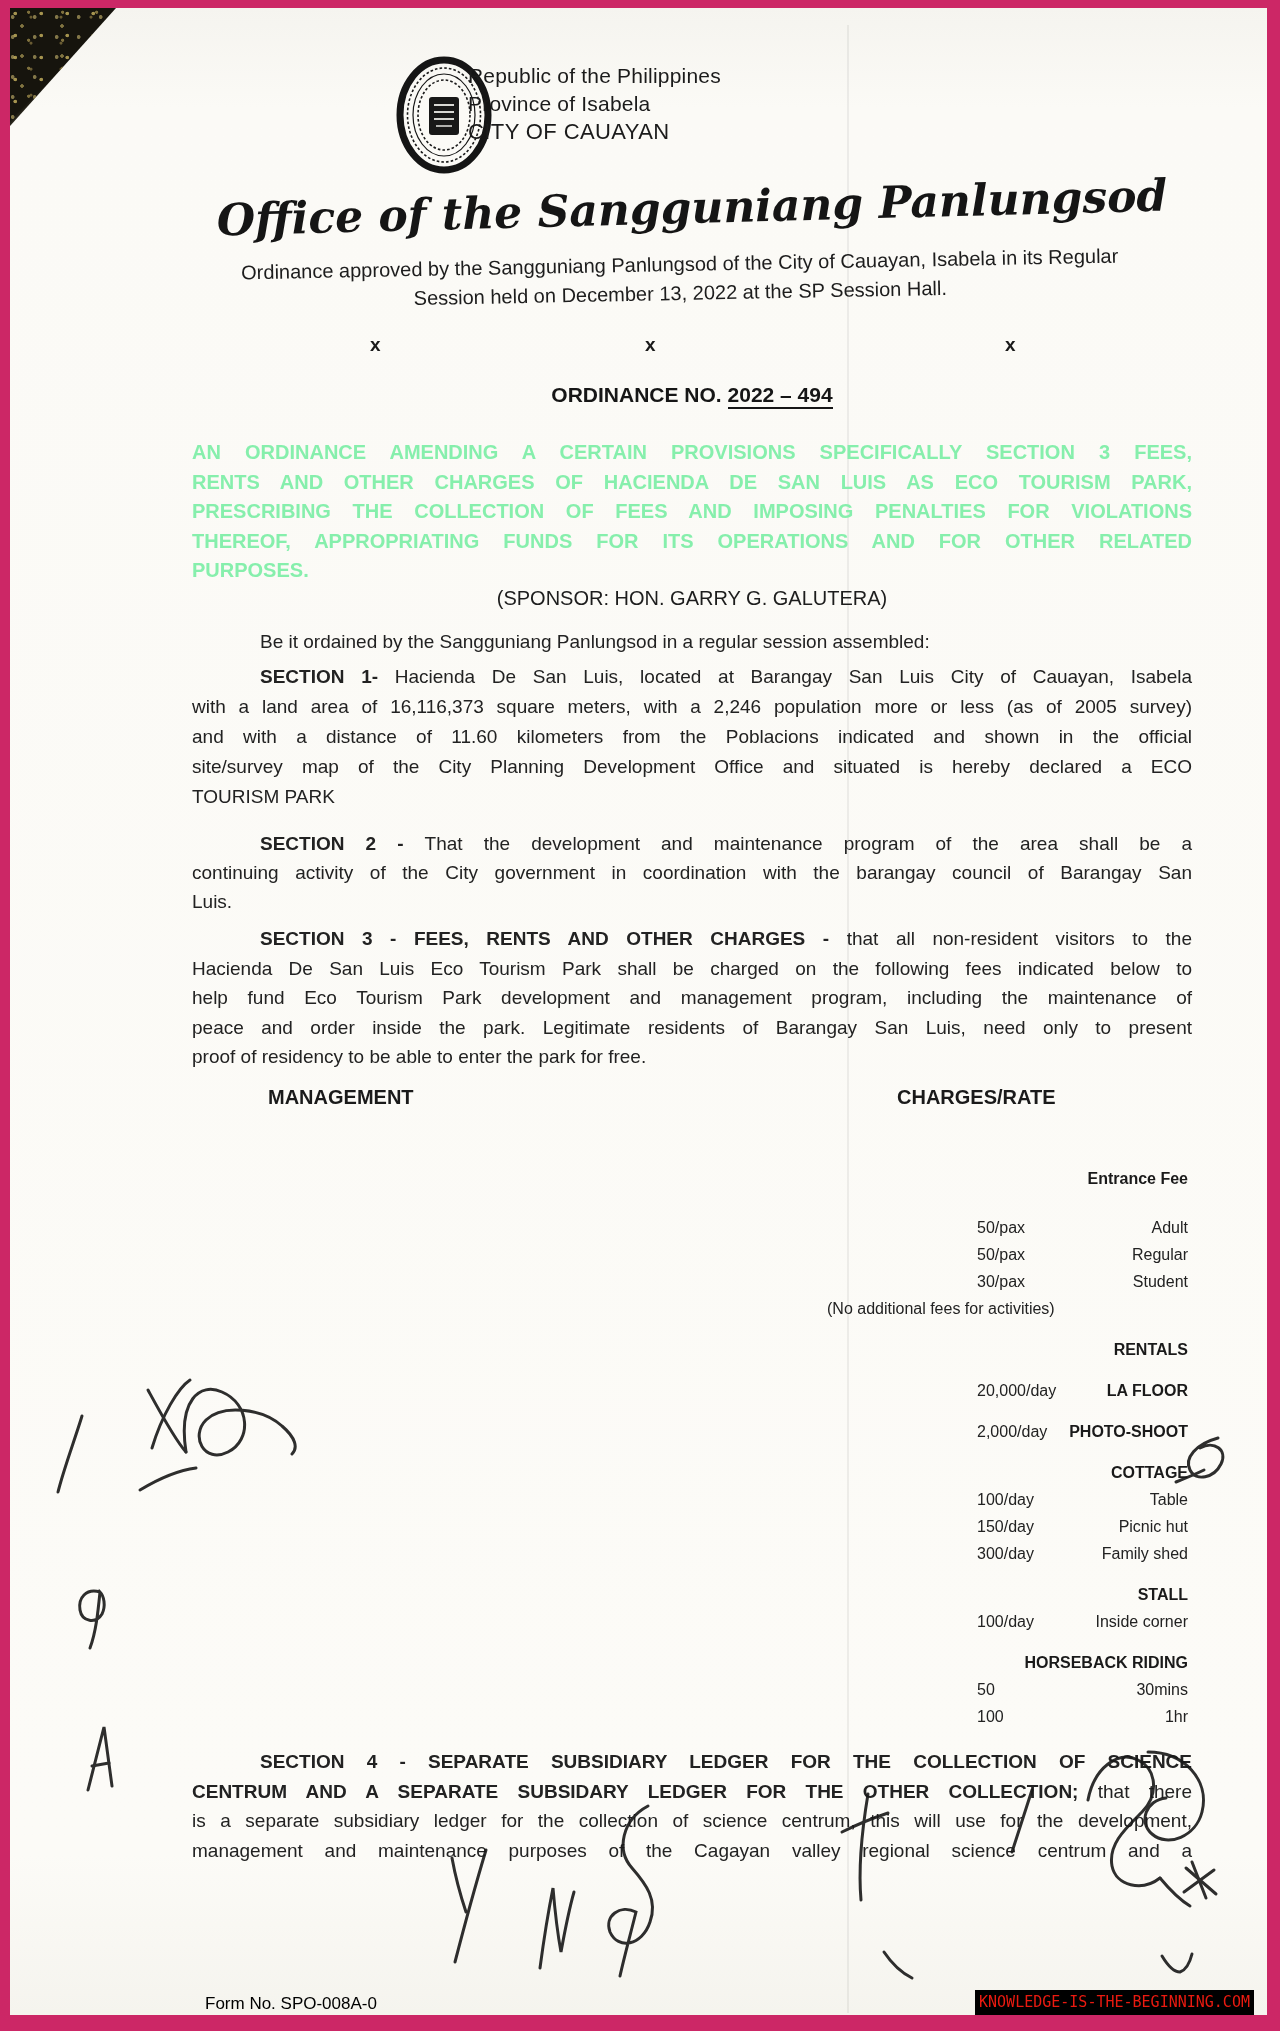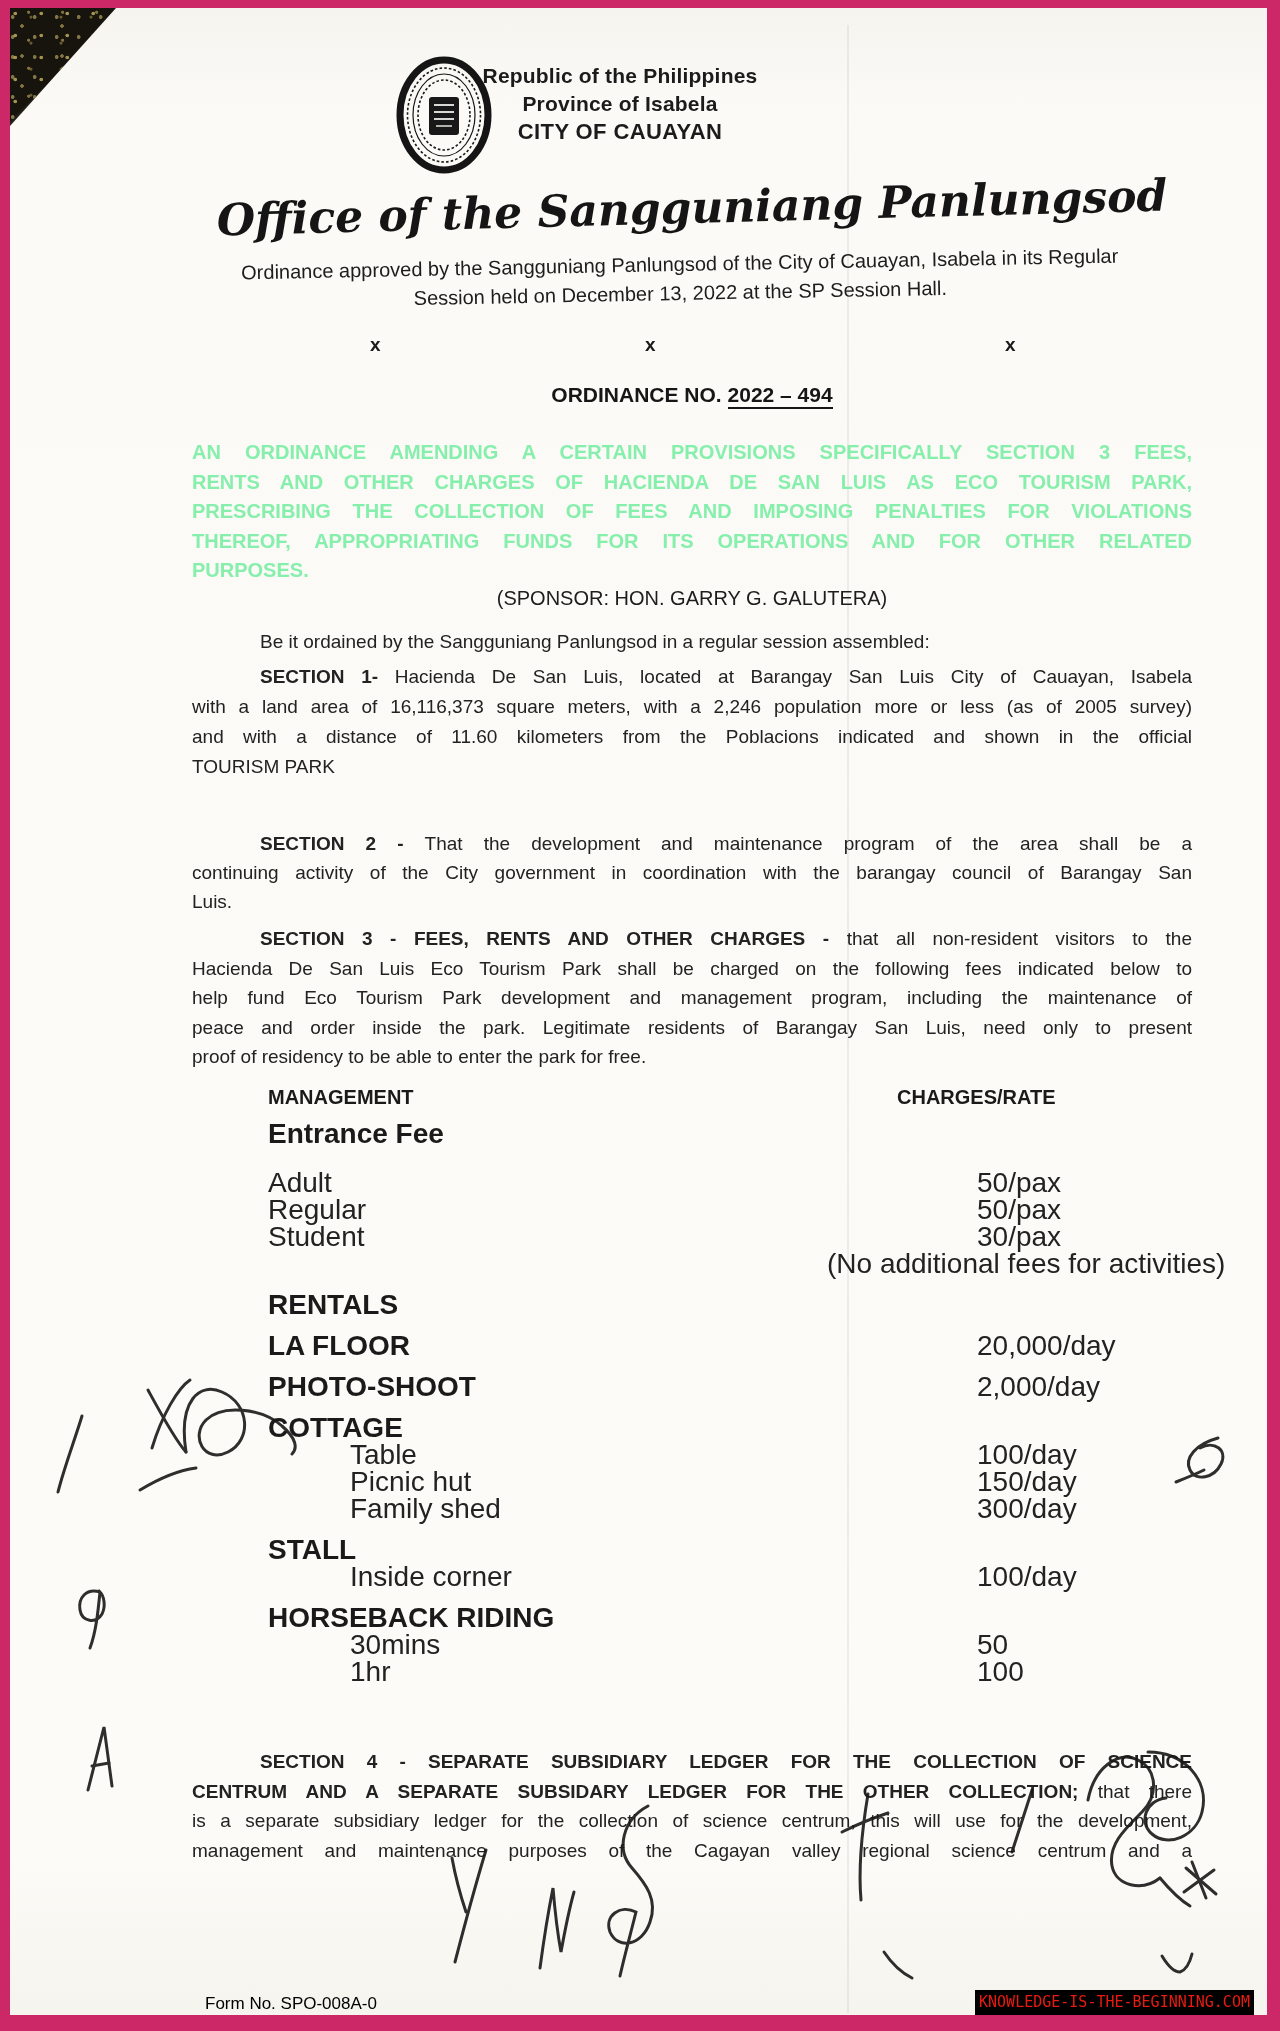--- a/index.html
+++ b/index.html
@@ -16,22 +16,22 @@
       radial-gradient(circle at 55% 15%, rgba(170,150,80,.7) 1.3px, transparent 1.9px),
       radial-gradient(circle at 30% 60%, rgba(200,180,100,.6) 1.5px, transparent 2.1px),
       radial-gradient(circle at 70% 35%, rgba(150,130,70,.65) 1.2px, transparent 1.8px),
       radial-gradient(circle at 12% 45%, rgba(220,200,120,.55) 1.6px, transparent 2.2px);
     background-size:100% 100%,26px 22px,34px 28px,40px 30px,30px 26px,22px 20px;}
   #crease{position:absolute;left:847px;top:25px;width:2px;height:1988px;background:rgba(110,110,105,.10);}
   #content{position:absolute;left:0;top:0;width:1280px;height:2031px;color:#202020;}
 
   
   #seal{position:absolute;left:396px;top:56px;width:96px;height:118px;}
-  #gov-lines{position:absolute;left:468px;top:62px;width:304px;text-align:center;
-             font-weight:bold;font-size:21px;line-height:28px;letter-spacing:.2px;color:#1b1b1b;}
+  #gov-lines{position:absolute;left:468px;top:62px;width:304px;
+             font-weight:normal;font-size:21px;line-height:28px;letter-spacing:.2px;color:#1b1b1b;}
   #gov-lines .city{font-size:22px;letter-spacing:.4px;}
   #office-title{position:absolute;left:192px;top:182px;width:1000px;text-align:center;
       font-family:"DejaVu Serif",serif;font-style:italic;font-weight:bold;font-size:44px;
       color:#151515;transform:rotate(-1.5deg);}
   #approval{position:absolute;left:150px;top:250px;width:1060px;text-align:center;
       font-size:20px;line-height:29px;color:#1d1d1d;transform:rotate(-1.1deg);}
   .xmark{position:absolute;top:334px;font-weight:bold;font-size:19px;color:#1a1a1a;}
   #x1{left:370px;} #x2{left:645px;} #x3{left:1005px;}
   #ord-no{position:absolute;left:192px;top:383px;width:1000px;text-align:center;
       font-weight:bold;font-size:21px;color:#161616;}
@@ -48,21 +48,21 @@
   #sponsor{position:absolute;left:192px;top:587px;width:1000px;text-align:center;font-size:20px;color:#1d1d1d;}
   #preamble{top:627px;}
   #s1{top:662px;}
   #s2{top:829px;line-height:29px;}
   #s3{top:924px;line-height:29.5px;}
   #s4{top:1747px;line-height:29.5px;}
 
   
   #fee-header{position:absolute;left:268px;top:1076px;width:920px;font-weight:bold;font-size:20px;color:#1a1a1a;margin-top:10px;}
   #fee-header .right{position:absolute;left:629px;top:0;}
-  #fee-rows{position:absolute;left:268px;top:1120px;width:920px;font-size:28px;color:#222;}
+  #fee-rows{position:absolute;left:268px;top:1165px;width:920px;font-size:16px;color:#222;text-align:right;}
   .frow{position:relative;line-height:27px;min-height:27px;white-space:nowrap;}
   .frow.group{font-weight:bold;color:#1a1a1a;}
   .frow.gap{margin-top:14px;}
   .frow.first{margin-top:22px;}
   .frow.sub .flabel{margin-left:82px;}
   .frate{position:absolute;left:709px;top:0;font-weight:normal;color:#222;}
   .fnote{position:absolute;left:559px;top:0;color:#222;}
 
   
   #form-no{position:absolute;left:205px;top:1994px;font-size:17px;color:#000000;}
@@ -120,20 +120,21 @@
         <div class="line"><b>PURPOSES.</b></div>
       </div>
     <div id="sponsor">(SPONSOR: HON. GARRY G. GALUTERA)</div>
     <div class="para" id="preamble">
         <div class="line indent">Be it ordained by the Sangguniang Panlungsod in a regular session assembled:</div>
       </div>
     <div class="para" id="s1">
         <div class="line indent"><b>SECTION 1-</b> Hacienda De San Luis, located at Barangay San Luis City of Cauayan, Isabela</div>
         <div class="line">with a land area of 16,116,373 square meters, with a 2,246 population more or less (as of 2005 survey)</div>
         <div class="line">and with a distance of 11.60 kilometers from the Poblacions indicated and shown in the official</div>
+        <div class="line">site/survey map of the City Planning Development Office and situated is hereby declared a ECO</div>
         <div class="line">TOURISM PARK</div>
       </div>
     <div class="para" id="s2">
         <div class="line indent"><b>SECTION 2 - </b>That the development and maintenance program of the area shall be a</div>
         <div class="line">continuing activity of the City government in coordination with the barangay council of Barangay San</div>
         <div class="line">Luis.</div>
       </div>
     <div class="para" id="s3">
         <div class="line indent"><b>SECTION 3 - FEES, RENTS AND OTHER CHARGES - </b>that all non-resident visitors to the</div>
         <div class="line">Hacienda De San Luis Eco Tourism Park shall be charged on the following fees indicated below to</div>

